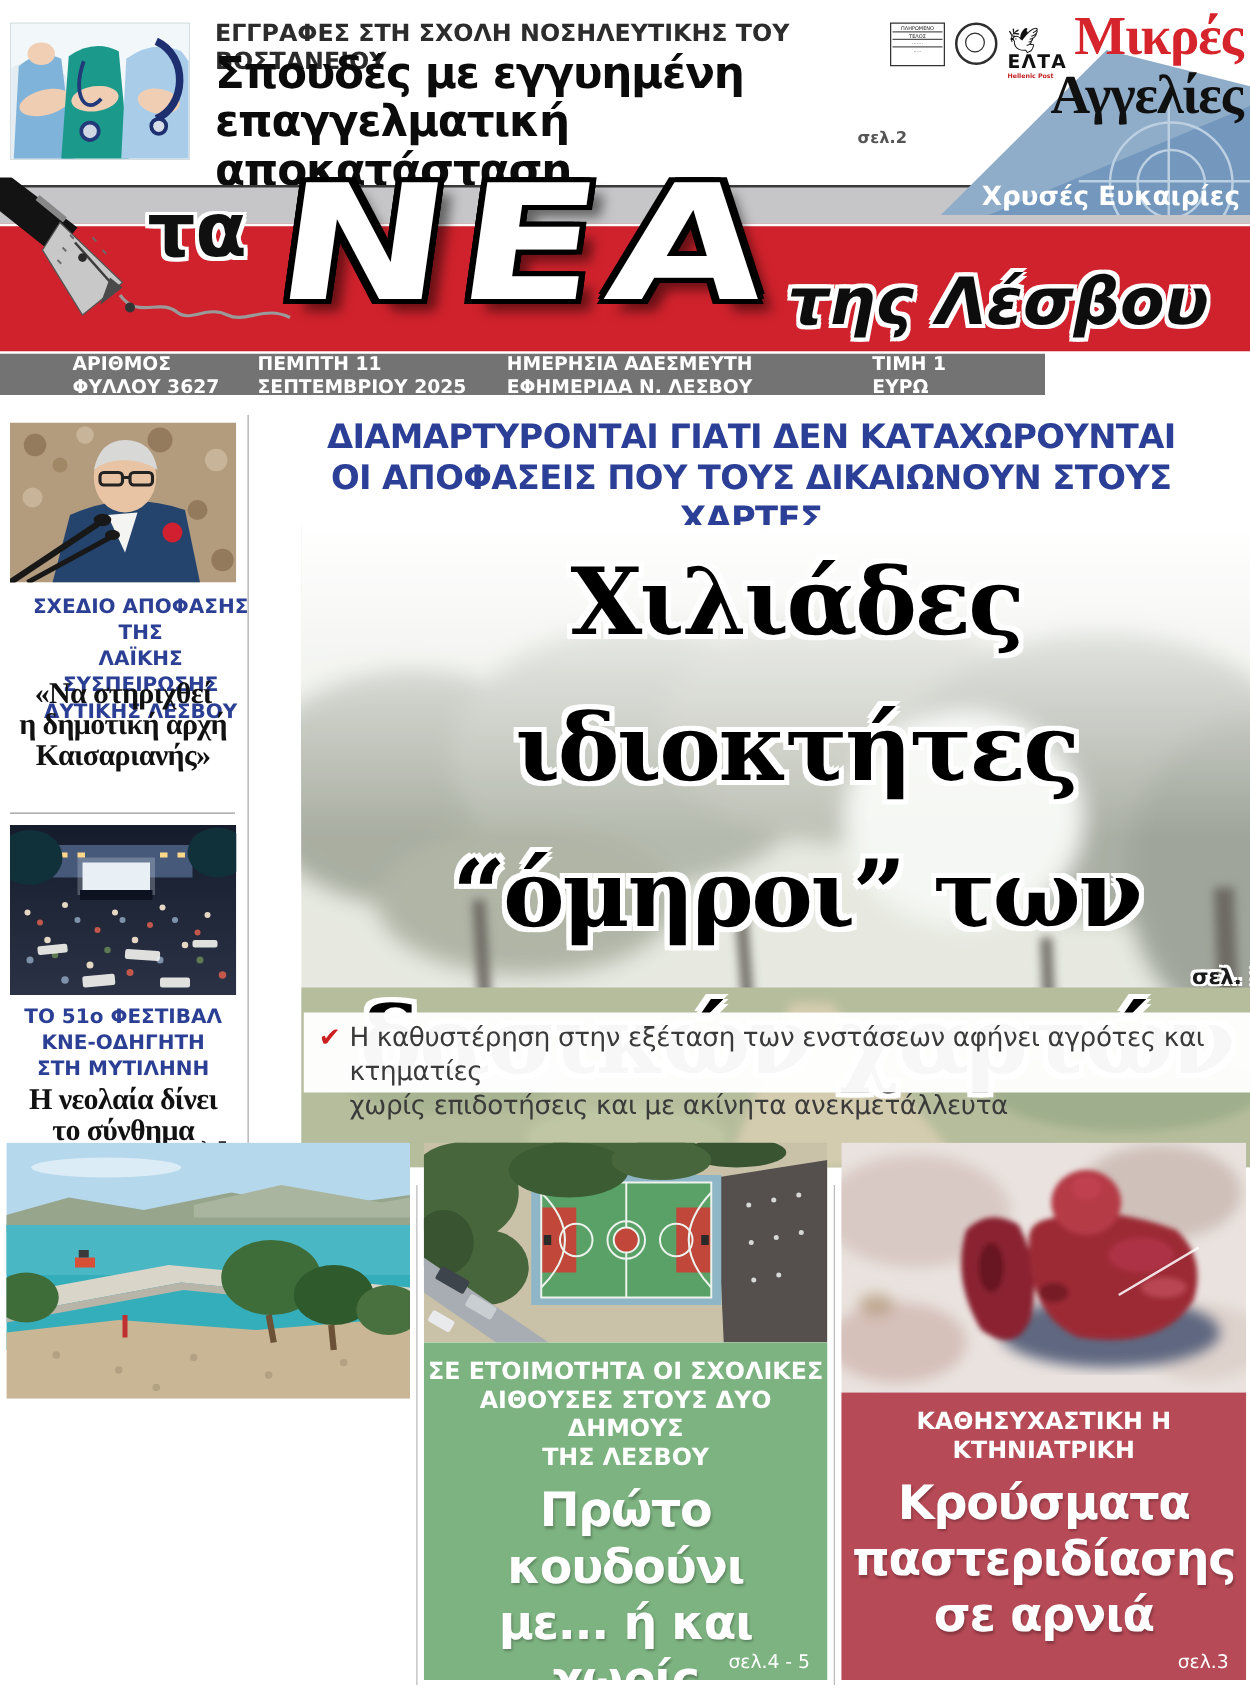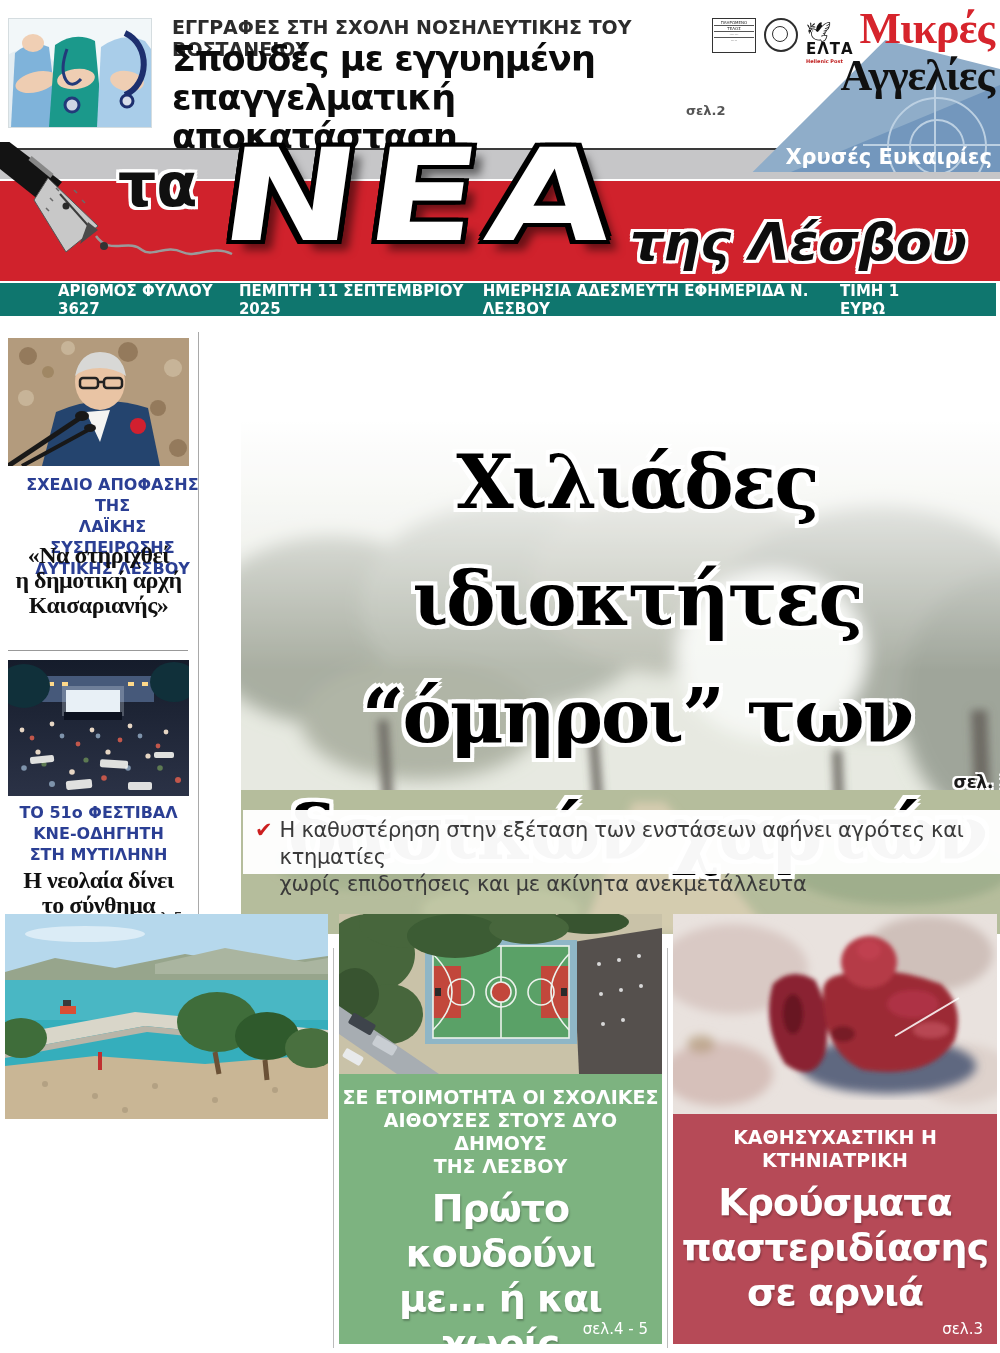--- a/index.html
+++ b/index.html
@@ -44,21 +44,21 @@
   .band-red{left:0;top:179px;width:1000px;height:100px;background:#d0222c;border-top:2px solid #ffffff;z-index:1;}
   .pen{left:0;top:142px;width:260px;height:145px;z-index:3;}
   .logo-ta{left:118px;top:150px;z-index:3;font-size:60px;font-weight:bold;color:#101010;
            text-shadow:-3px -3px 0 #fff,3px -3px 0 #fff,-3px 3px 0 #fff,3px 3px 0 #fff,0 3px 0 #fff,0 -3px 0 #fff,3px 0 0 #fff,-3px 0 0 #fff;}
   .logo-nea{left:232px;top:132px;z-index:2;font-size:128px;line-height:128px;font-weight:bold;color:#ffffff;
             transform:skewX(-8deg) scaleX(1.26);transform-origin:left top;letter-spacing:8px;
             text-shadow:-4px -4px 0 #000,4px -4px 0 #000,-4px 4px 0 #000,4px 4px 0 #000,0 4px 0 #000,0 -4px 0 #000,4px 0 0 #000,-4px 0 0 #000,10px 10px 8px rgba(0,0,0,.5);}
   .logo-suffix{left:630px;top:212px;z-index:3;font-size:52px;font-weight:bold;font-style:italic;color:#0d0d0d;letter-spacing:0px;
             text-shadow:-3px -3px 0 #fff,3px -3px 0 #fff,-3px 3px 0 #fff,3px 3px 0 #fff,0 3px 0 #fff,0 -3px 0 #fff,3px 0 0 #fff,-3px 0 0 #fff;}
 
-  .infobar{left:0;top:283px;width:996px;height:33px;background:#0f766e;color:#fff;display:flex;
+  .infobar{left:0;top:283px;width:836px;height:33px;background:#737373;color:#fff;display:flex;
            align-items:center;justify-content:space-between;padding:0 58px;box-sizing:border-box;
            font-size:15px;font-weight:bold;z-index:2;}
 
   
   .vrule-side{left:198px;top:332px;width:1px;height:603px;background:#a9a9a9;}
   .side-photo1{left:8px;top:338px;width:181px;height:128px;}
   .side-kicker{width:197px;color:#2b3f94;font-weight:bold;font-size:16px;line-height:21px;}
   .side-head{width:197px;font-family:"Liberation Serif","DejaVu Serif",serif;font-weight:bold;color:#111;
              font-size:24px;line-height:25px;letter-spacing:-0.5px;}
   .side-ref{font-size:15px;color:#222;}
@@ -283,20 +283,22 @@
       </g>
     </svg>
   </div>
   <div class="abs side-kicker ctr ml side-k2">ΤΟ 51ο ΦΕΣΤΙΒΑΛ
 ΚΝΕ-ΟΔΗΓΗΤΗ
 ΣΤΗ ΜΥΤΙΛΗΝΗ</div>
   <div class="abs side-head ctr ml side-h2">Η νεολαία δίνει
 το σύνθημα</div>
   <div class="abs side-ref side-r2">σελ.5</div>
 
+  <div class="abs lead-kicker ctr ml">ΔΙΑΜΑΡΤΥΡΟΝΤΑΙ ΓΙΑΤΙ ΔΕΝ ΚΑΤΑΧΩΡΟΥΝΤΑΙ
+ΟΙ ΑΠΟΦΑΣΕΙΣ ΠΟΥ ΤΟΥΣ ΔΙΚΑΙΩΝΟΥΝ ΣΤΟΥΣ ΧΑΡΤΕΣ</div>
 
   <div class="abs lead-photo">
     <svg width="792" height="514" viewBox="0 0 792 514" preserveAspectRatio="none">
       <defs>
         <linearGradient id="fadeW" x1="0" y1="0" x2="0" y2="1">
           <stop offset="0" stop-color="#ffffff" stop-opacity="1"></stop>
           <stop offset="1" stop-color="#ffffff" stop-opacity="0"></stop>
         </linearGradient>
         <filter id="blur8">
             <feGaussianBlur stdDeviation="9"></feGaussianBlur>

